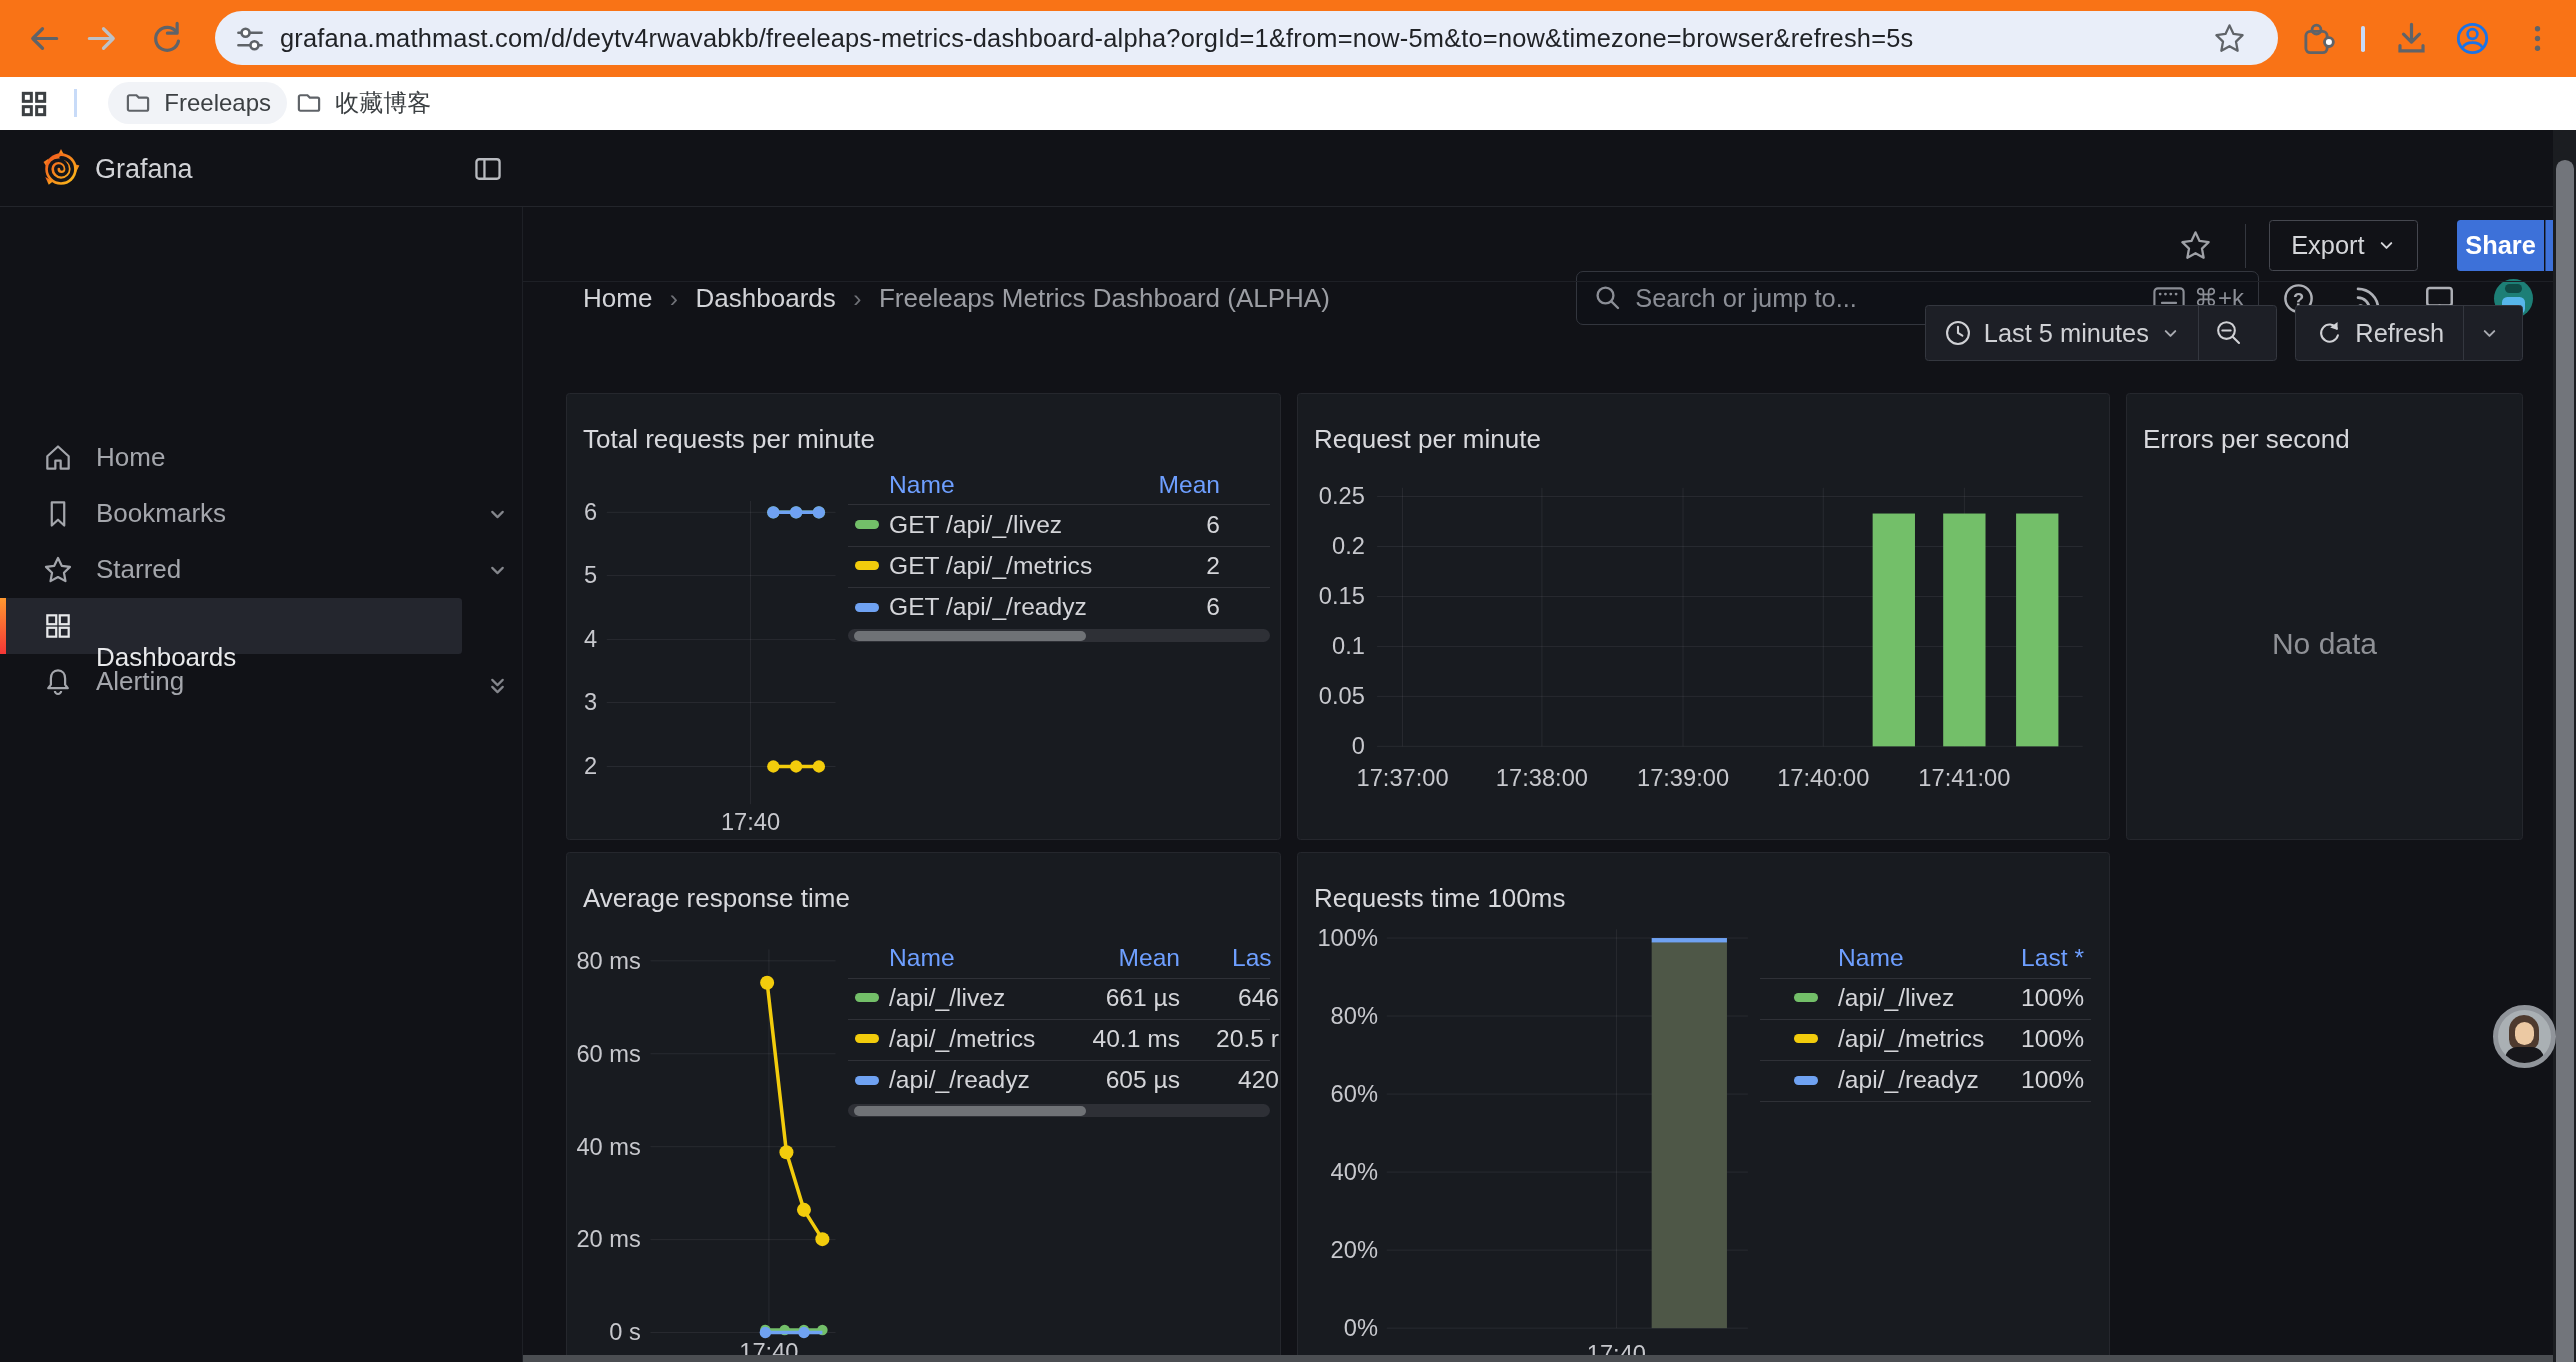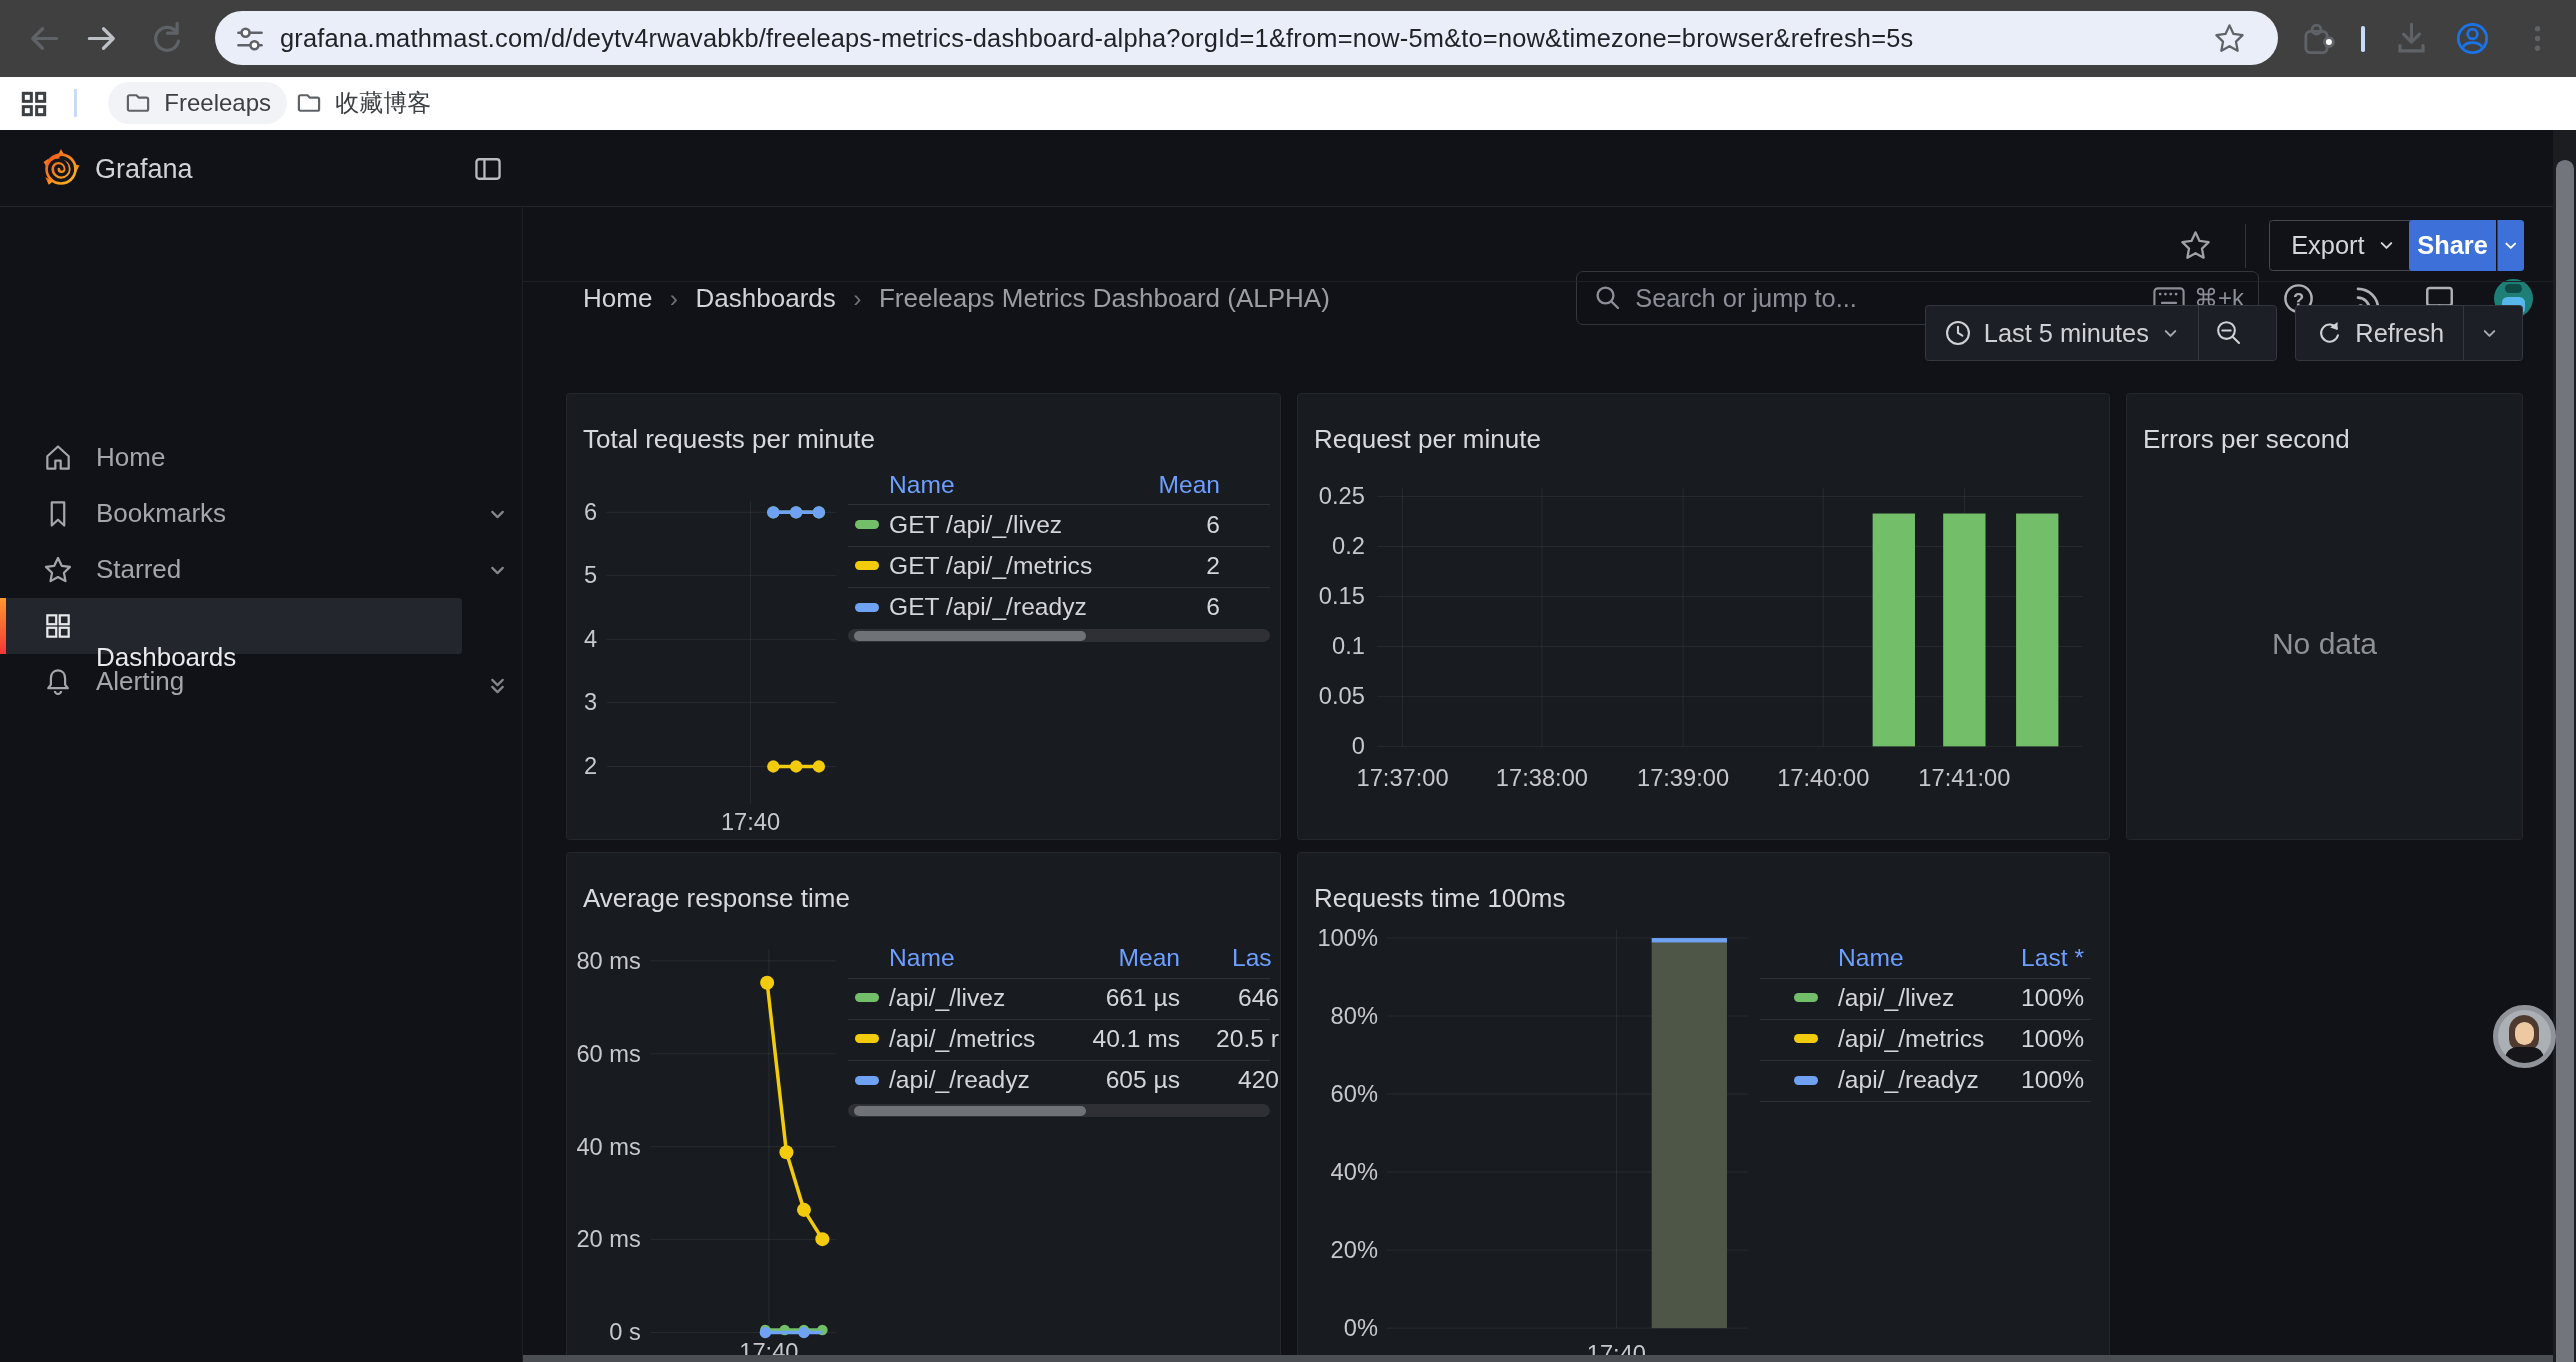--- a/index.html
+++ b/index.html
@@ -4,21 +4,21 @@
 <style>
   html,body{margin:0;padding:0;background:#000;}
   *{box-sizing:border-box;}
   .stage{position:relative;width:2576px;height:1363px;overflow:hidden;background:#111217;
          font-family:"Liberation Sans",sans-serif;-webkit-font-smoothing:antialiased;}
   .abs{position:absolute;}
   svg{display:block;}
   svg text{font-family:"Liberation Sans",sans-serif;}
 
   
-  .toolbar{position:absolute;left:0;top:0;width:2576px;height:77px;background:#404040;}
+  .toolbar{position:absolute;left:0;top:0;width:2576px;height:77px;background:#f97316;}
   .tbicon{position:absolute;top:19px;width:39px;height:39px;color:#5f6368;}
   .urlbar{position:absolute;left:215px;top:11.4px;width:2063px;height:54px;background:#e9eef9;
           border-radius:27px;display:flex;align-items:center;}
   .urltext{position:absolute;left:65px;top:13px;font-size:25.4px;color:#212327;white-space:nowrap;
            max-width:1929px;overflow:hidden;letter-spacing:0.2px;}
   .bookmarksbar{position:absolute;left:0;top:77px;width:2576px;height:53px;background:#ffffff;}
   .bchip{position:absolute;top:5.3px;height:42px;border-radius:21px;display:flex;align-items:center;
          gap:12.3px;padding:0 16px;color:#3c4043;font-size:24px;}
   .bchip.hl{background:#f1f3f7;}
 
@@ -44,21 +44,21 @@
   .sitem.active{color:#e8e9eb;}
   .sitem.active .bg{position:absolute;left:6.1px;top:0;width:456px;height:56px;background:#24262e;border-radius:0 3.5px 3.5px 0;}
   .sitem.active .bar{position:absolute;left:0;top:0;width:6.1px;height:56px;
                      background:linear-gradient(180deg,#ff9830,#f53636);}
   .sitem .fg{position:relative;}
 
   .actionsrow{position:absolute;left:523px;top:207px;width:2053px;height:75px;border-bottom:0.9px solid #1e2026;}
   .btn{position:absolute;height:51px;border-radius:3.5px;display:flex;align-items:center;justify-content:center;
        font-size:25.4px;color:#d5d6da;}
   .btn.ghost{border:0.9px solid #45474f;background:transparent;gap:12.3px;}
-  .btn.primary{background:#3d71d9;color:#ffffff;font-weight:700;}
+  .btn.primary{background:#3d71d9;color:#ffffff;font-weight:700;margin-left:48px;}
 
   .timerow-group{position:absolute;top:305px;height:56px;background:#1d1f26;border:0.9px solid #34373f;
                  border-radius:3.5px;display:flex;align-items:center;color:#d0d1d5;font-size:25.4px;}
   .tsep{width:0.9px;height:54px;background:#34373f;}
 
   
   .panel{position:absolute;background:#181b20;border:0.9px solid #25272d;border-radius:3.5px;overflow:hidden;}
   .ptitle{position:absolute;left:16px;top:8.8px;font-size:26px;font-weight:500;color:#d8d9dd;white-space:nowrap;}
   .nodata{position:absolute;left:0;top:233px;width:100%;text-align:center;font-size:30px;color:#8f9196;}
   .legend-head{position:absolute;font-size:24.6px;font-weight:500;color:#6e9fff;white-space:nowrap;}

